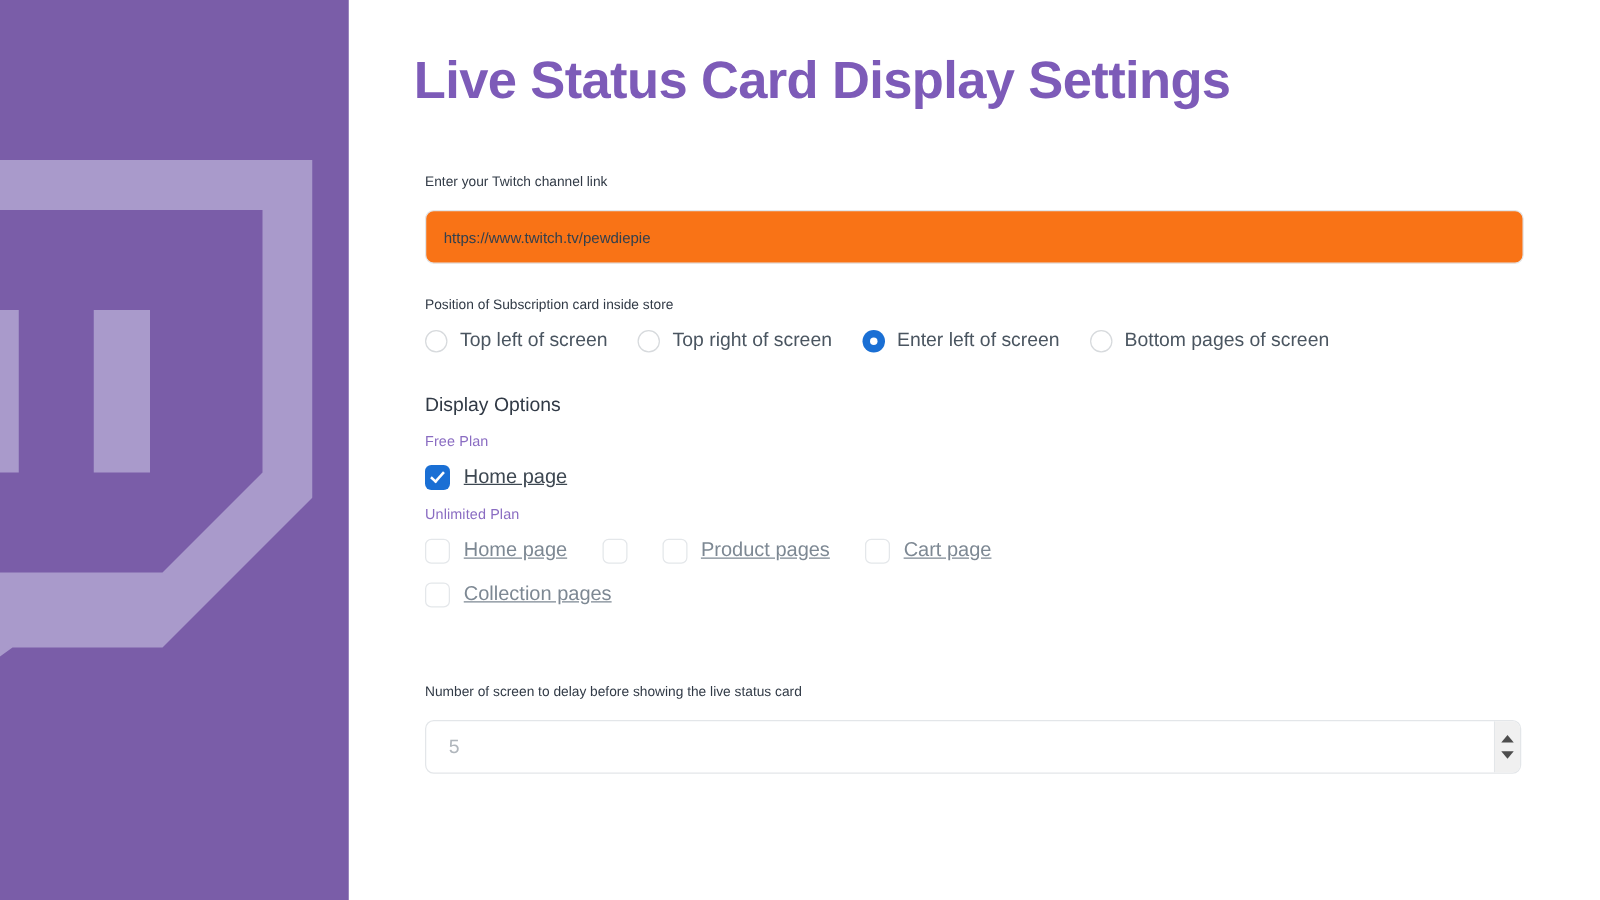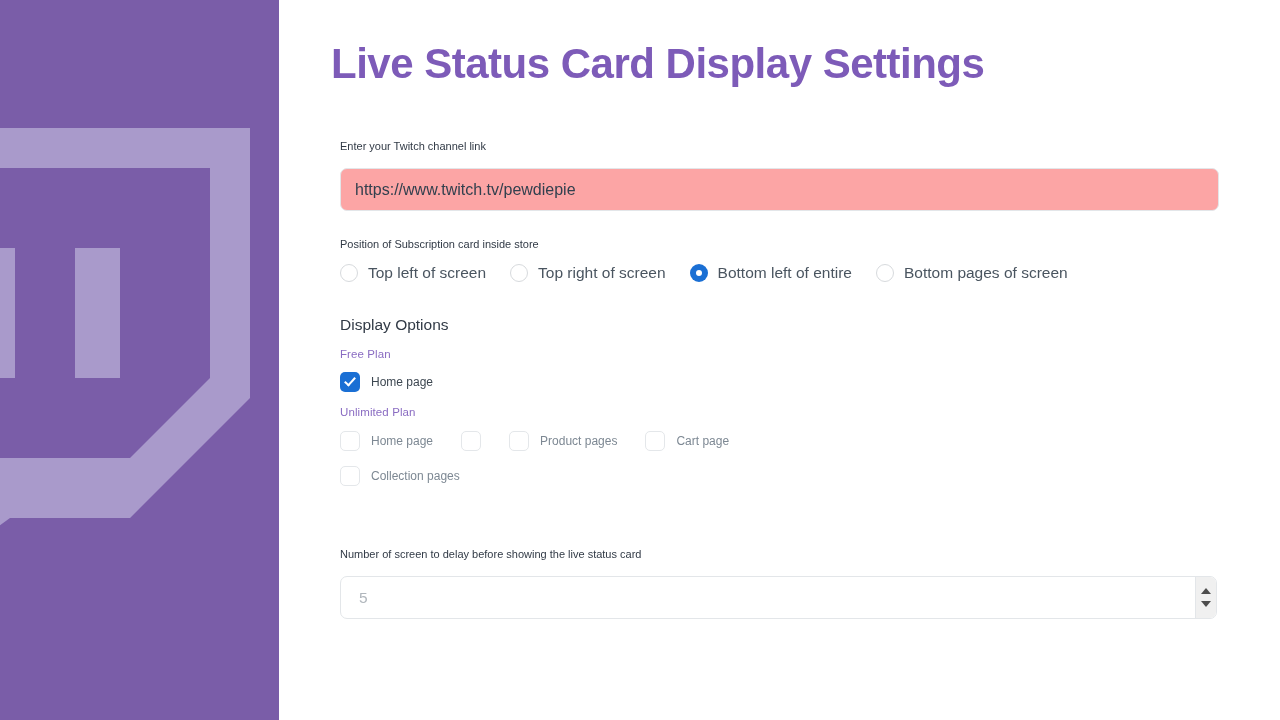--- a/index.html
+++ b/index.html
@@ -77,23 +77,23 @@
   }
 
   .text-input {
     box-sizing: border-box;
     display: block;
     width: 879px;
     height: 43px;
     padding: 0 14px;
     border: 1px solid #e3e6e9;
     border-radius: 7px;
-    background: #fca5a5;
+    background: #f97316;
     font-family: "Liberation Sans", "DejaVu Sans", sans-serif;
-    font-size: 16px;
+    font-size: 12px;
     color: #32404e;
     outline: none;
   }
   .text-input::placeholder { color: #aeb4bb; }
 
   .section-gap-1 { height: 23px; }
 
   .radio-row {
     display: flex;
     align-items: flex-start;
@@ -184,23 +184,24 @@
     left: 6.5px;
     top: 3px;
     width: 4px;
     height: 9px;
     border: solid #ffffff;
     border-width: 0 2.2px 2.2px 0;
     transform: rotate(42deg);
   }
   .check-text {
     margin-left: 11px;
-    font-size: 12px;
+    font-size: 16px;
     color: #4a5560;
     white-space: nowrap;
+    text-decoration: underline;
   }
   .check-item.checked .check-text { color: #3d4751; }
   .check-item.disabled .check-text { color: #7d8893; }
 
   
   .number-wrap {
     position: relative;
     width: 877px;
     height: 43px;
   }
@@ -283,21 +284,21 @@
           <div class="radio-item">
             <span class="radio-mark"></span>
             <span class="radio-text">Top left of screen</span>
           </div>
           <div class="radio-item">
             <span class="radio-mark"></span>
             <span class="radio-text">Top right of screen</span>
           </div>
           <div class="radio-item selected">
             <span class="radio-mark"></span>
-            <span class="radio-text">Bottom left of entire</span>
+            <span class="radio-text">Enter left of screen</span>
           </div>
           <div class="radio-item">
             <span class="radio-mark"></span>
             <span class="radio-text">Bottom pages of screen</span>
           </div>
         </div>
       </div>
 
       <div style="margin-top:34px;">
         <div class="display-options-title">Display Options</div>

